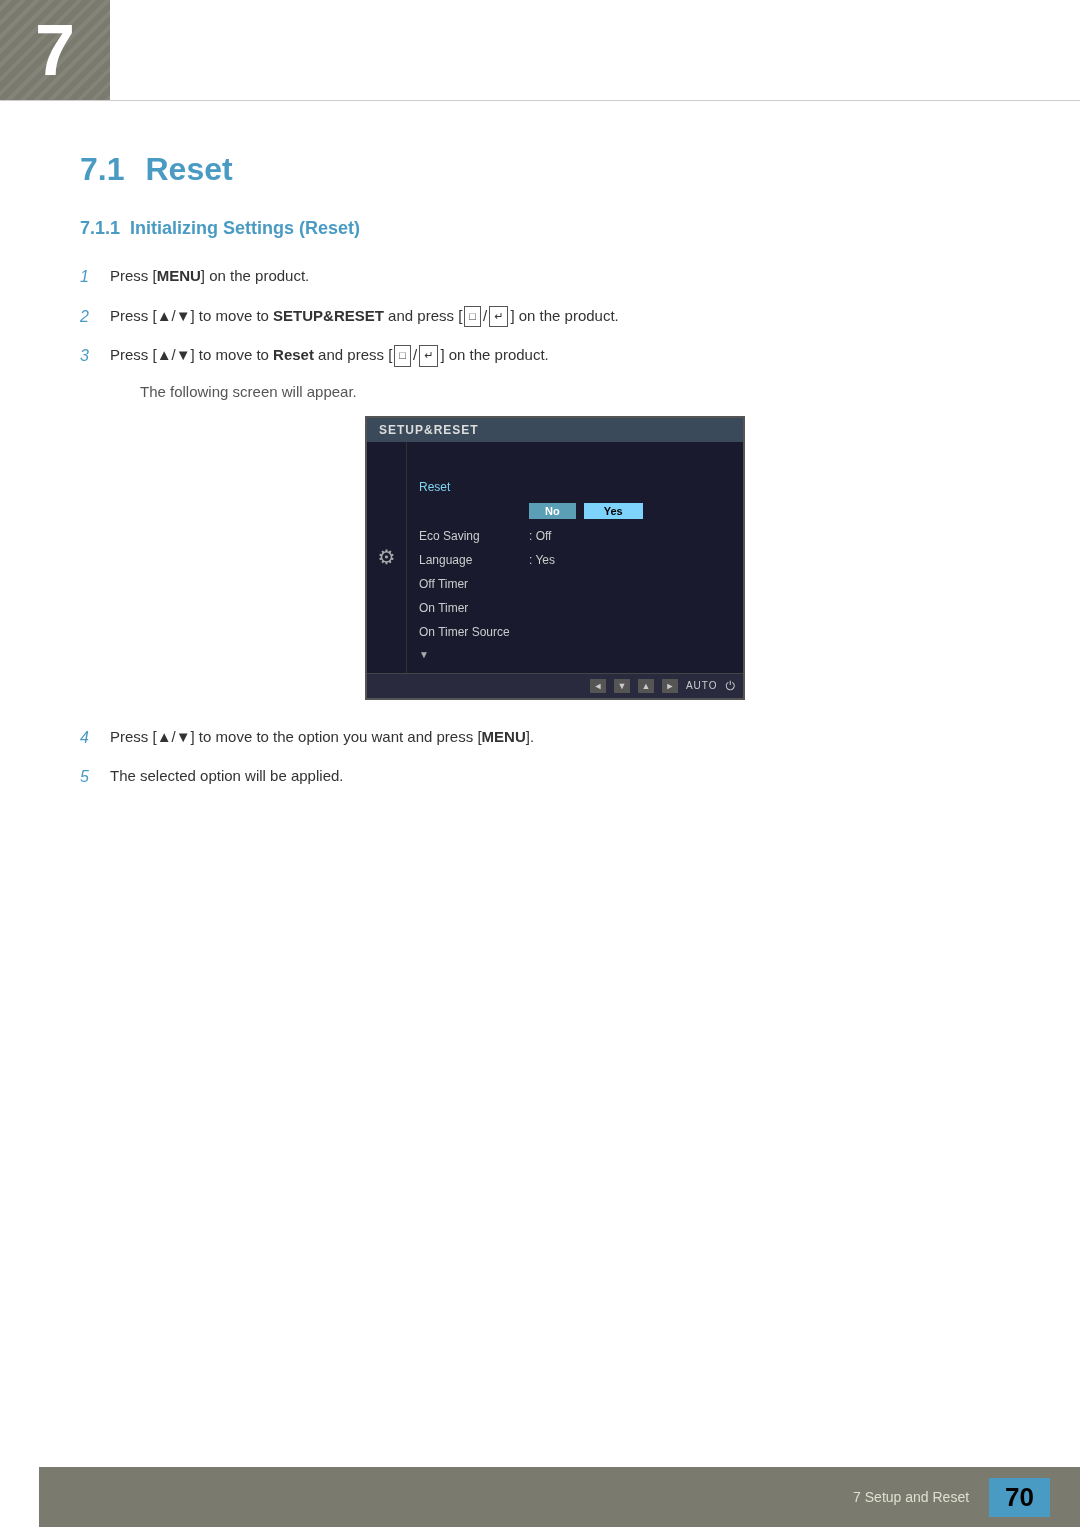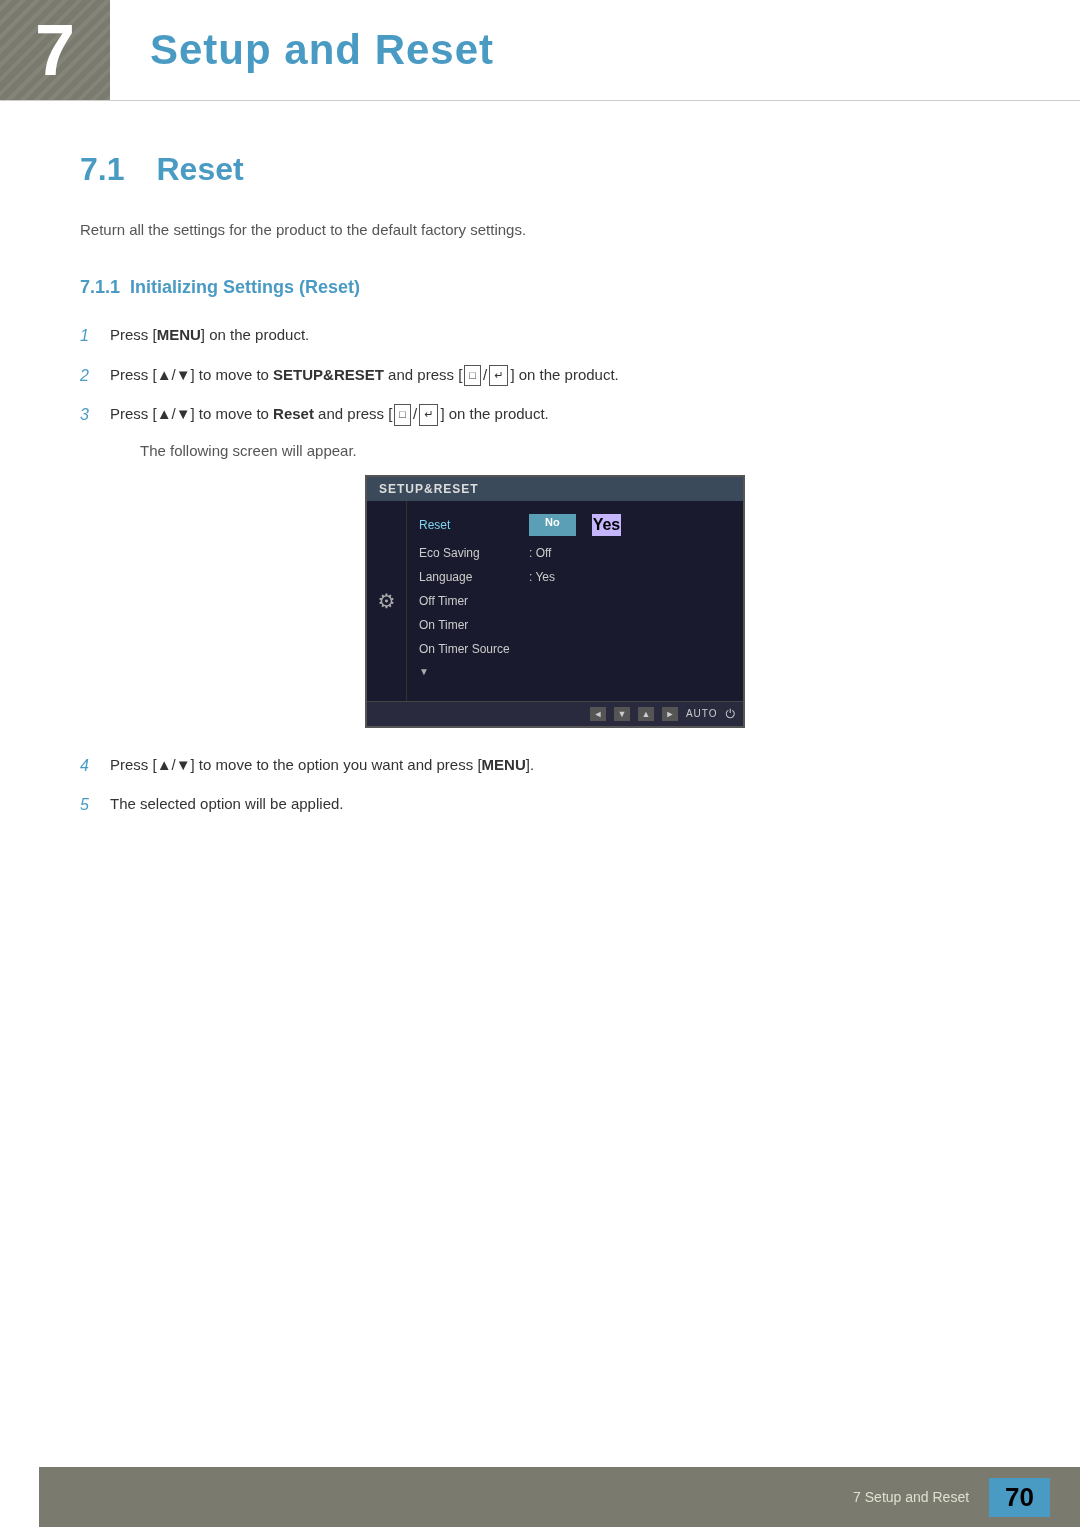--- a/index.html
+++ b/index.html
@@ -74,21 +74,21 @@
     }
 
     .section-title {
       font-size: 32px;
       font-weight: bold;
       color: #4a9bc4;
       margin-bottom: 30px;
     }
 
     .section-number {
-      margin-right: 32px;
+      margin-right: 21px;
     }
 
     .description {
       font-size: 15px;
       color: #555;
       margin-bottom: 35px;
       line-height: 1.6;
     }
 
     .subsection-title {
@@ -211,36 +211,37 @@
       color: #ccc;
       font-size: 12px;
     }
 
     .menu-item.reset-row {
       color: #7fd4f0;
     }
 
     .reset-options {
       display: flex;
-      gap: 16px;
+      gap: 8px;
+      margin-top: 48px;
     }
 
     .reset-option-no {
       background: #5a9fb5;
       color: #fff;
       padding: 2px 16px;
       font-size: 11px;
       font-weight: bold;
     }
 
     .reset-option-yes {
-      background: #c4b5fd;
+      background: #7dd3fc;
       color: #000;
-      padding: 2px 1px;
-      font-size: 16px;
+      padding: 2px 20px;
+      font-size: 11px;
       font-weight: bold;
     }
 
     .monitor-bottom-bar {
       background: #2a2a3e;
       display: flex;
       align-items: center;
       justify-content: flex-end;
       padding: 5px 8px;
       gap: 8px;
@@ -305,32 +306,28 @@
       margin-bottom: 14px;
     }
   </style>
 </head>
 <body>
 
 <div class="chapter-header">
   <div class="chapter-number-block">
     <span class="chapter-number">7</span>
   </div>
-  <div class="chapter-title-area">
-    <span class="chapter-title">Setup and Reset</span>
-  </div>
 </div>
 
 <div class="content">
 
   <h2 class="section-title">
     <span class="section-number">7.1</span><span>Reset</span>
   </h2>
 
-  <p class="description">Return all the settings for the product to the default factory settings.</p>
 
   <h3 class="subsection-title">
     <span>7.1.1</span>&nbsp;&nbsp;<span>Initializing Settings (Reset)</span>
   </h3>
 
   <ol class="steps-list">
 
     <li class="step-item">
       <span class="step-number">1</span>
       <span class="step-text">Press [<span class="key-label">MENU</span>] on the product.</span>

